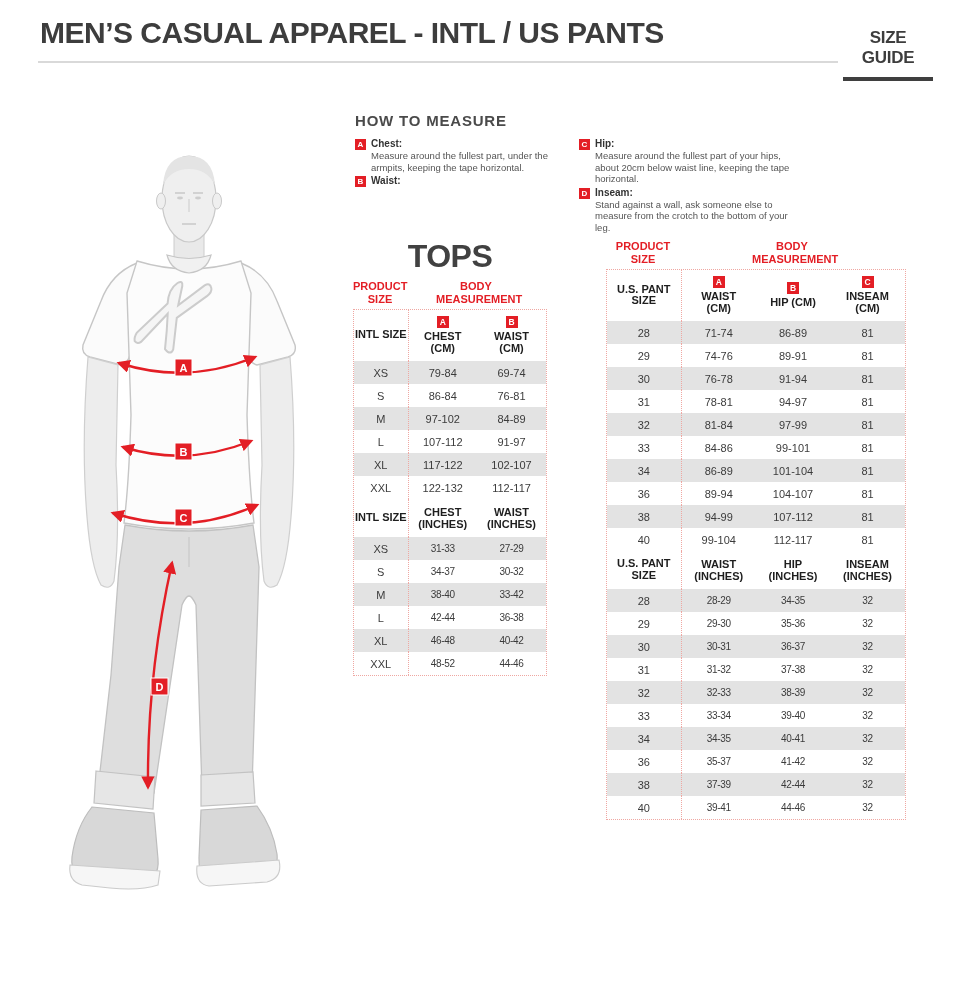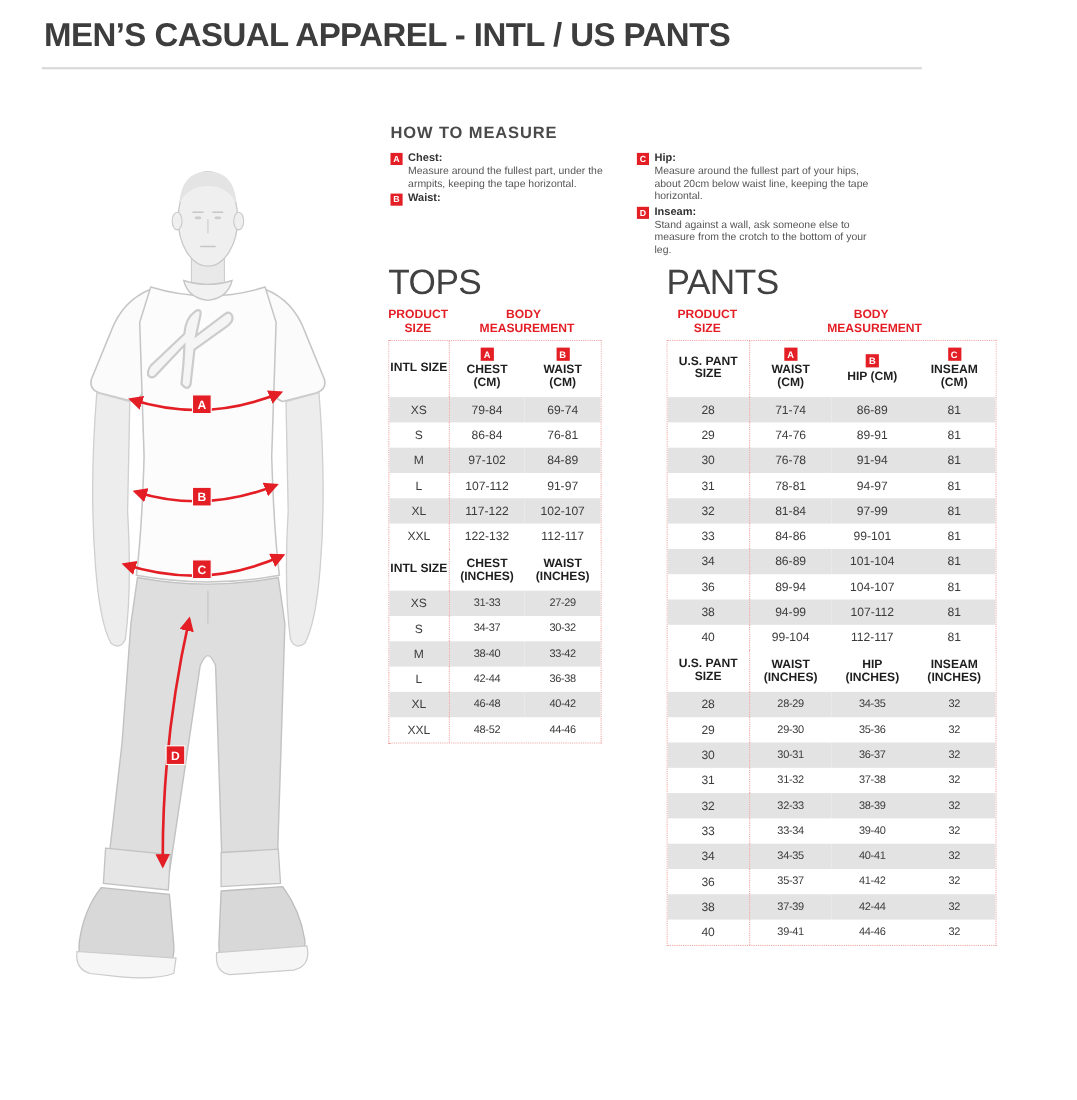--- a/index.html
+++ b/index.html
@@ -34,21 +34,21 @@
   .badge{display:inline-block;width:12px;height:12px;background:var(--red);color:#fff;
          font-size:8.5px;font-weight:bold;line-height:12px;text-align:center;flex:0 0 auto;}
   .htm-badge{width:11px;height:11px;line-height:11px;font-size:8px;margin-top:1px;}
   .htm-label{font-size:10px;font-weight:bold;color:#333;margin-bottom:1px;}
   .htm-desc{font-size:9.5px;color:#555;line-height:11.5px;max-width:198px;}
 
   
   .tbl-sec{position:absolute;top:240px;}
   .tops{left:353px;width:194px;}
   .pants{left:606px;width:300px;}
-  .sec-title{font-size:32px;font-weight:normal;color:#414141;letter-spacing:-0.5px;line-height:1;margin-bottom:8px;}
+  .sec-title{font-size:32px;font-weight:bold;color:#414141;letter-spacing:-0.5px;line-height:1;margin-bottom:8px;text-align:center;}
   .col-labels{display:flex;margin-bottom:4px;}
   .lbl{font-size:11px;font-weight:bold;color:var(--red);text-align:center;line-height:12.5px;text-transform:uppercase;}
   .t-size{width:54px;}  .t-body{width:138px;}
   .p-size{width:74px;}  .p-body{width:224px;}
   .lbl span{display:block;margin:0 auto;max-width:80px;}
 
   .table-box{border:1px dotted var(--dot);}
   table.size-table{border-collapse:collapse;table-layout:fixed;width:100%;}
   .size-table th,.size-table td{text-align:center;vertical-align:middle;padding:0;}
   .size-table td{height:23px;font-size:11px;color:#3b3b3b;}
@@ -60,20 +60,21 @@
   .stripe tr:nth-of-type(odd) td{background:var(--stripe);}
   .cond td:not(.size-col){font-size:10px;letter-spacing:-0.3px;margin-top:39px;}
 </style>
 </head>
 <body>
 
 <div class="page">
 
   <h1 class="title">MEN’S CASUAL APPAREL - INTL / US PANTS</h1>
   <div class="rule-light"></div>
+  <div class="size-guide">SIZE GUIDE</div>
 
   <div class="figure">
     <svg viewBox="0 0 280 810" xmlns="http://www.w3.org/2000/svg">
       <defs>
         <marker id="ah" viewBox="0 0 10 10" refX="8" refY="5" markerWidth="5.5" markerHeight="5.5" orient="auto-start-reverse">
           <path d="M0 0 L10 5 L0 10 z" fill="#e31e25"></path>
         </marker>
       </defs>
 
       <path d="M119 96 L119 132 L149 132 L149 96 Z" fill="#e9e9e9" stroke="#cccccc" stroke-width="1"></path>
@@ -291,21 +292,20 @@
               <td class="size-col">XXL</td>
               <td>48-52</td>
               <td>44-46</td>
             </tr>
           </tbody>
       </table>
     </div>
   </section>
 
   <section class="tbl-sec pants">
-    <h2 class="sec-title">PANTS</h2>
     <div class="col-labels">
       <div class="lbl p-size">
           <span>PRODUCT SIZE</span>
         </div>
       <div class="lbl p-body">
           <span>BODY MEASUREMENT</span>
         </div>
     </div>
     <div class="table-box">
       <table class="size-table">

